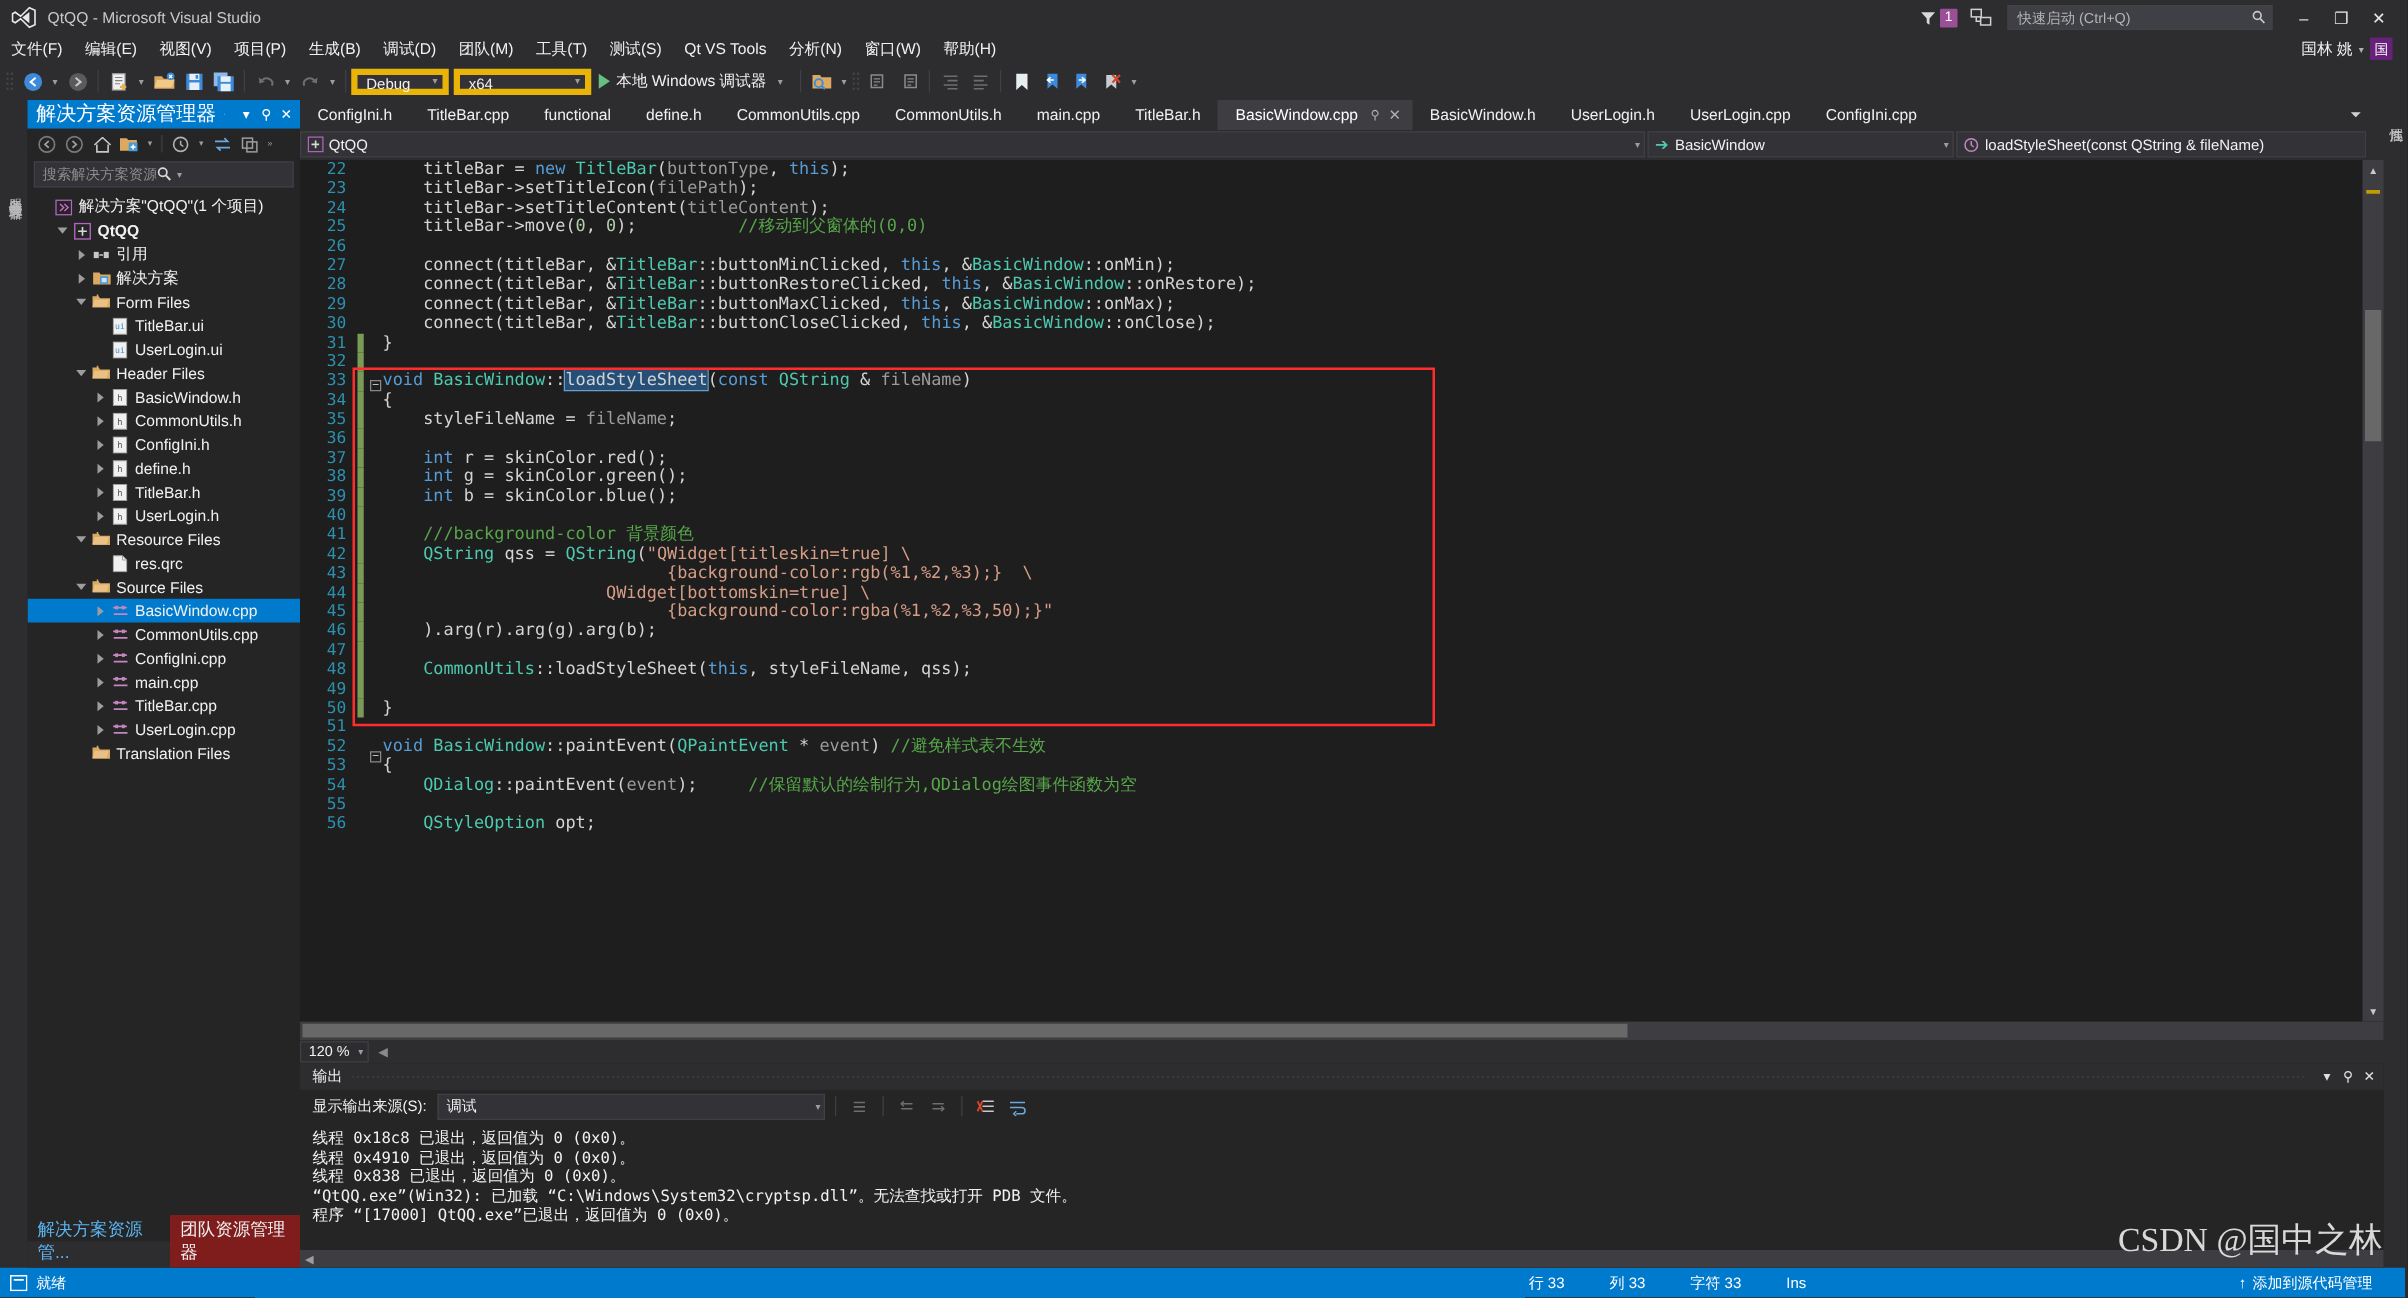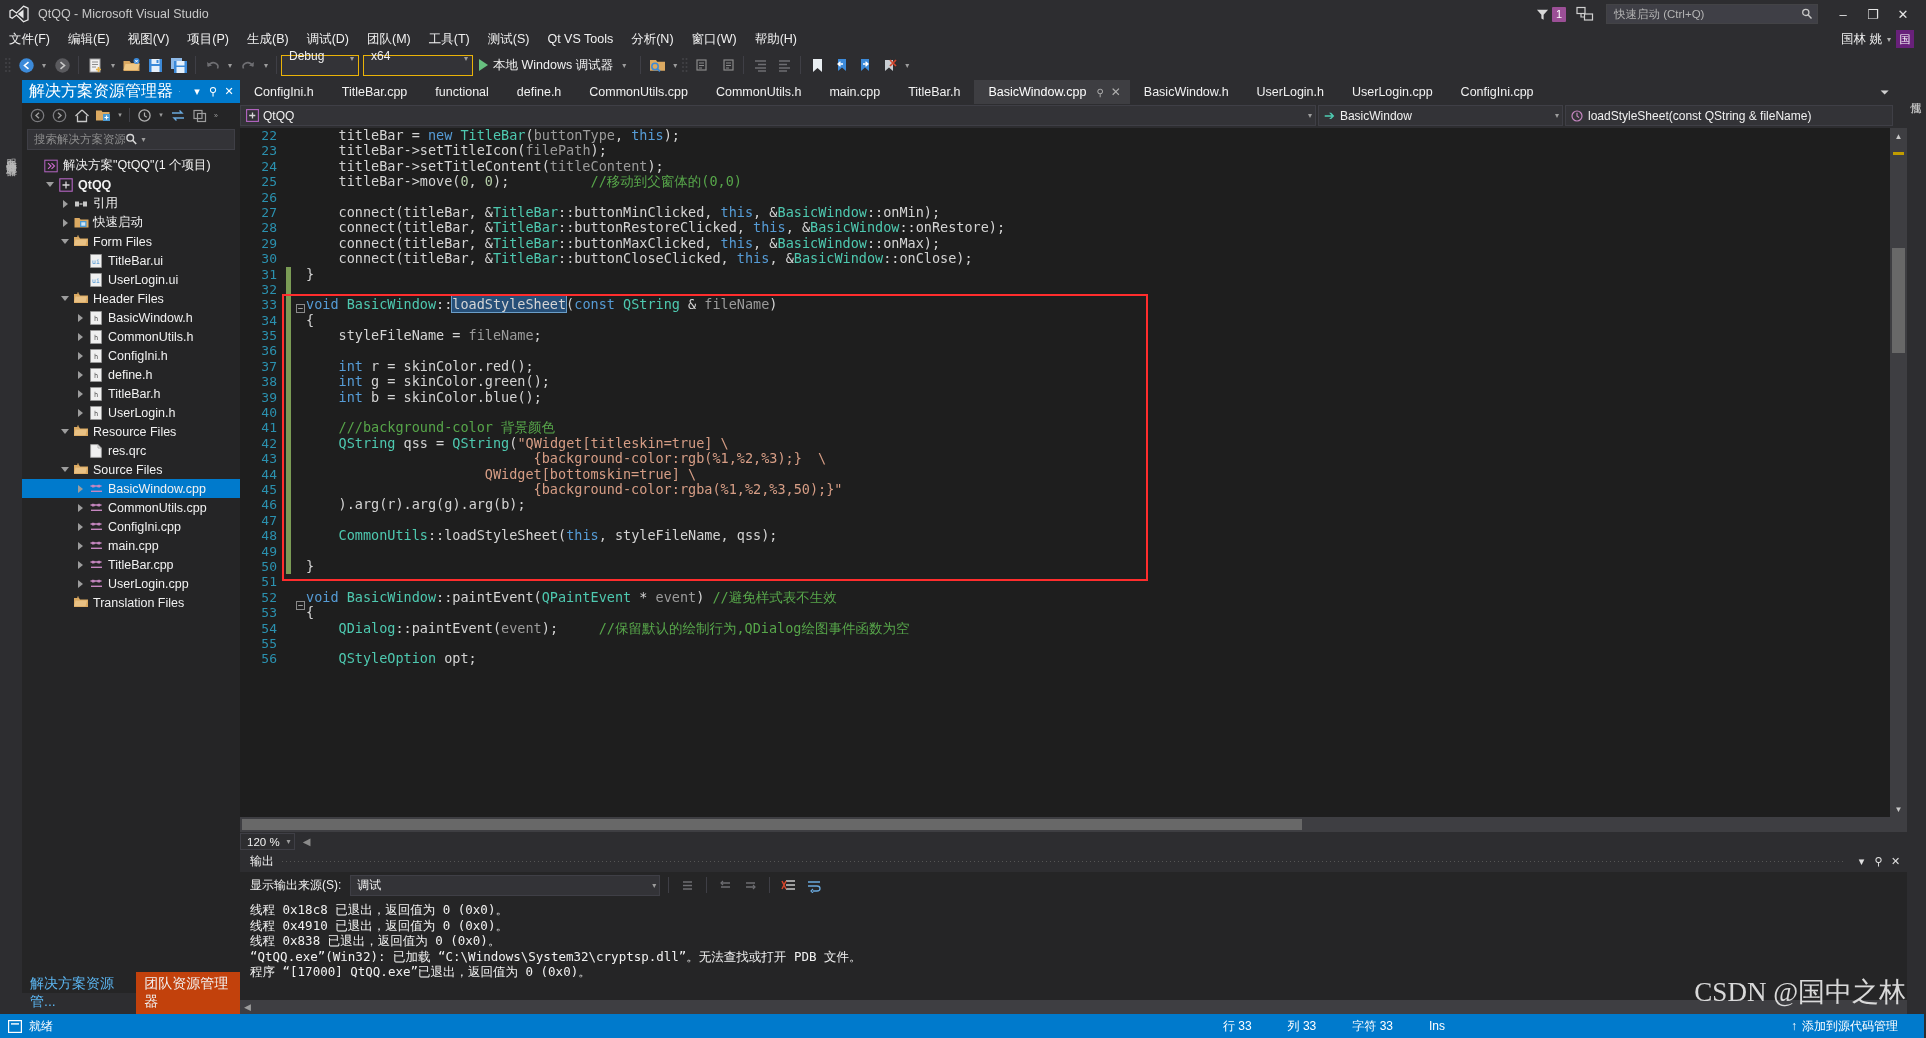--- a/index.html
+++ b/index.html
@@ -38,22 +38,22 @@
   .user-caret { font-size:8px; color:#b0b0b0; }
   .user-avatar { width:18px; height:18px; background:#68217a; color:#fff; font-size:11px; display:flex; align-items:center; justify-content:center; }
 
   
   .toolbar { height:30px; background:#2d2d30; display:flex; align-items:center; padding-left:4px; flex:none; border-bottom:none; }
   .grip { width:8px; height:18px; opacity:.5; margin-right:2px; }
   .tb-ico { width:24px; height:24px; display:flex; align-items:center; justify-content:center; }
   .tb-caret { width:12px; height:22px; display:flex; align-items:center; justify-content:center; color:#9d9d9d; font-size:8px; }
   .tb-sep { width:1px; height:18px; background:#3f3f46; margin:0 4px; }
   .combo {
-    height:21px; background:#333337; border:1px solid #eab308; display:flex; align-items:flex-end;
-    padding:0 4px 12px 7px; color:#f1f1f1; font-size:12px;
+    height:21px; background:#333337; border:5px solid #eab308; display:flex; align-items:flex-start;
+    padding:0 4px 1px 7px; color:#f1f1f1; font-size:12px;
   }
   .combo .cb-caret { margin-left:auto; padding-left:10px; color:#9d9d9d; font-size:8px; }
   .run-btn { display:flex; align-items:center; gap:5px; padding:0 6px; height:24px; }
   .run-tri { width:0;height:0;border-left:9px solid #67c07f;border-top:6px solid transparent;border-bottom:6px solid transparent; }
   .run-label { font-size:12.5px; color:#f1f1f1; }
 
   
   .main { flex:1; display:flex; min-height:0; position:relative; }
 
   
@@ -79,21 +79,21 @@
   .tnode { height:19px; display:flex; align-items:center; white-space:nowrap; color:#f1f1f1; }
   .tnode.sel { background:#007acc; }
   .tw { width:14px; display:flex; align-items:center; justify-content:center; flex:none; }
   .arrow-r { width:0;height:0;border-left:5px solid #9d9d9d;border-top:4px solid transparent;border-bottom:4px solid transparent; }
   .arrow-d { width:0;height:0;border-top:5px solid #9d9d9d;border-left:4px solid transparent;border-right:4px solid transparent; }
   .ticon { width:18px; display:flex; justify-content:center; flex:none; }
   .tlabel { padding-left:3px; }
   .sol-tabs { height:21px; display:flex; align-items:flex-end; background:#2d2d30; }
   .sol-tab { font-size:14px; padding:3px 8px; color:#f1f1f1; }
   .sol-tab.active { color:#5bb5f0; }
-  .sol-tab.inactive { background:#c2410c; }
+  .sol-tab.inactive { background:#7f1d1d; }
 
   
   .editor-col { flex:1; display:flex; flex-direction:column; min-width:0; background:#2d2d30; }
   .tabstrip { height:24px; background:#2d2d30; display:flex; align-items:stretch; position:relative; }
   .etab { display:flex; align-items:center; padding:0 14px; font-size:12.5px; color:#f1f1f1; white-space:nowrap; }
   .etab.active { background:#3e3e42; color:#fff; padding-right:4px; }
   .etab .pin { font-size:10px; color:#b0b0b0; margin-left:10px; }
   .etab .xc { font-size:12px; color:#b0b0b0; margin:0 5px 0 7px; }
   .tabstrip-right { margin-left:auto; display:flex; align-items:center; padding-right:4px; gap:6px; }
   .tab-chev { color:#d0d0d0; font-size:11px; }
@@ -499,21 +499,21 @@
             <span class="tw">
               <span class="arrow-r"></span>
             </span>
             <span class="ticon">
               <svg width="15" height="12" viewBox="0 0 15 12">
                 <path d="M0.5 1 h5 l1 1.5 h8 v8 h-14 z" fill="#dba961"></path>
                 <rect x="6" y="4" width="6.5" height="6" fill="#4a9ad4"></rect>
                 <path d="M7.3 5.3 h4 v3.4 h-4 z" fill="#cfe6f7"></path>
               </svg>
             </span>
-            <span class="tlabel">快速启动</span>
+            <span class="tlabel">解决方案</span>
           </div>
           <div class="tnode" style="padding-left: 36px;">
             <span class="tw">
               <span class="arrow-d"></span>
             </span>
             <span class="ticon">
               <svg width="16" height="13" viewBox="0 0 16 13">
                 <path d="M1 2 h5 l1 1.5 h8 v7.5 h-14 z" fill="#dba961"></path>
                 <path d="M2.5 4.5 h11.5 l-1.5 5.8 h-11.5 z" fill="#e9c184"></path>
                 <path d="M5 0.5 v4" stroke="#dba961" stroke-width="1.3"></path>

